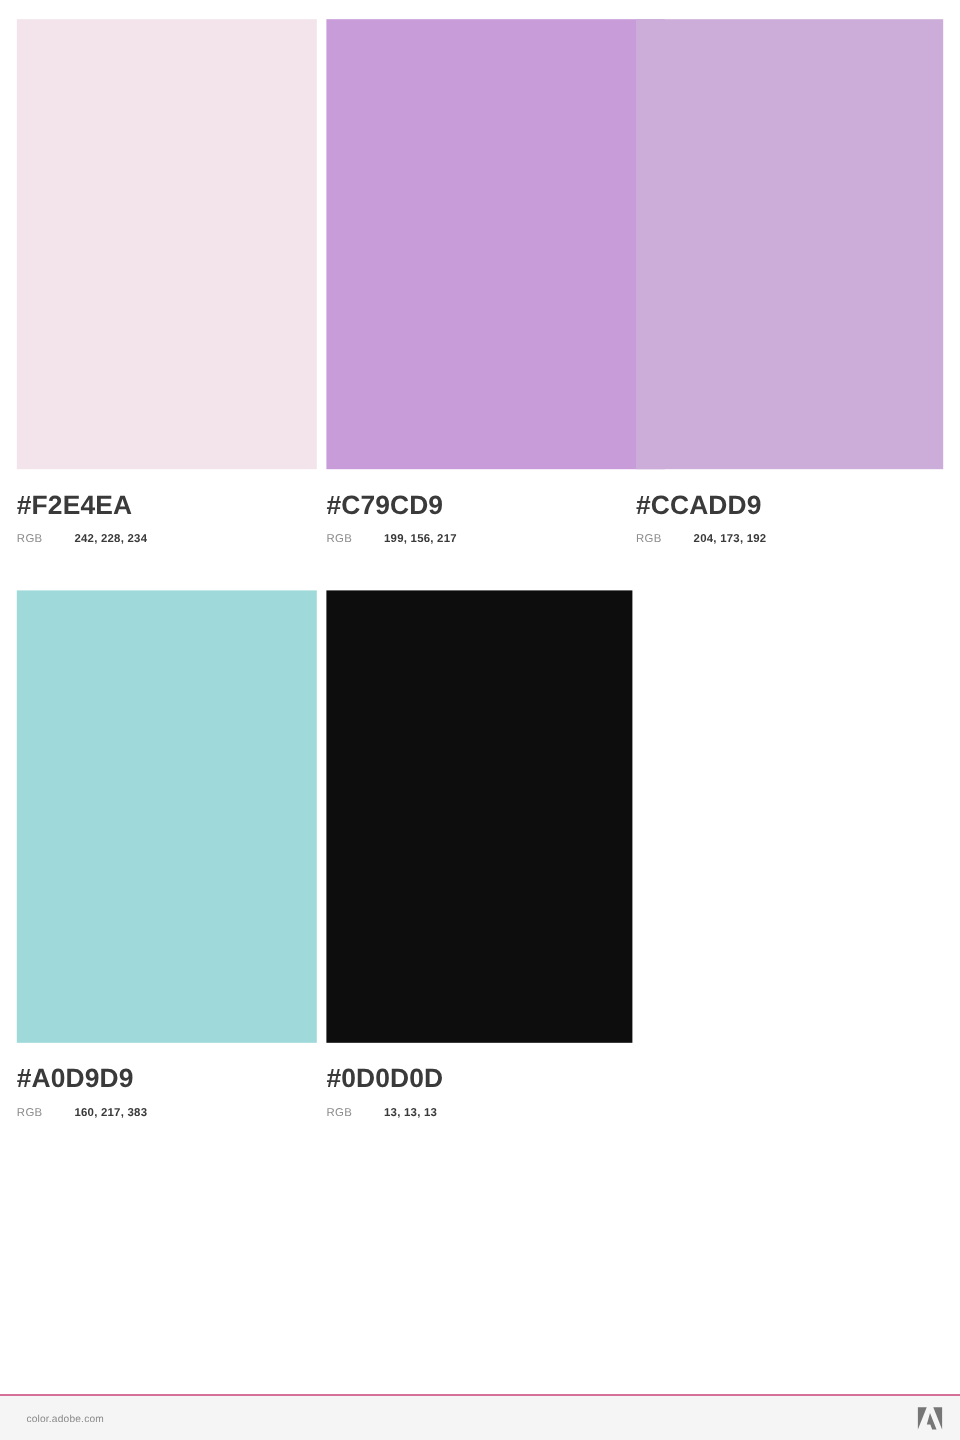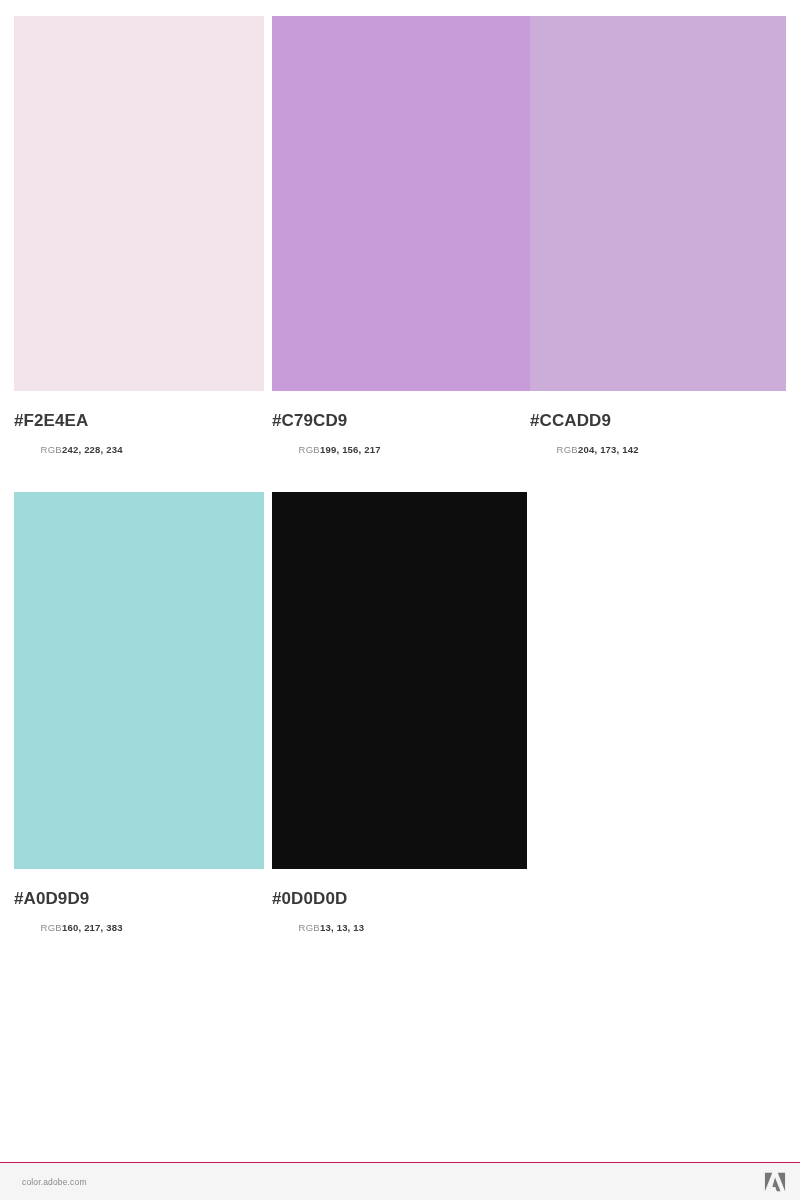--- a/index.html
+++ b/index.html
@@ -18,34 +18,33 @@
 
   .swatch-chip {
     position:absolute; left:0; top:0;
     width:100%;
     display:block;
   }
 
   .swatch-meta { position:absolute; left:0; width:100%; }
 
   .hex-label {
-    font-size:17px;
+    font-size:22px;
     font-weight:bold;
     color:#3a3a3a;
     letter-spacing:0.1px;
     line-height:20px;
     white-space:nowrap;
   }
 
   .rgb-row {
     margin-top:13px;
     display:flex;
     align-items:baseline;
     white-space:nowrap;
-    text-align:right;
   }
   .rgb-key {
     font-size:9.5px;
     font-weight:normal;
     color:#8c8c8c;
     letter-spacing:0.3px;
     width:48px;
     flex:0 0 48px;
   }
   .rgb-val {
@@ -111,21 +110,21 @@
         </div>
       </div>
     </div>
 
     <div class="swatch-card" style="left:530px; top:16px; width:256px; height:460px;">
       <div class="swatch-chip" style="height:375px; background:#CCADD9;"></div>
       <div class="swatch-meta" style="top:395px;">
         <div class="hex-label">#CCADD9</div>
         <div class="rgb-row">
           <span class="rgb-key">RGB</span>
-          <span class="rgb-val">204, 173, 142</span>
+          <span class="rgb-val">204, 173, 192</span>
         </div>
       </div>
     </div>
 
     <div class="swatch-card" style="left:14px; top:492px; width:250px; height:460px;">
       <div class="swatch-chip" style="height:377px; background:#A0D9D9;"></div>
       <div class="swatch-meta" style="top:397px;">
         <div class="hex-label">#A0D9D9</div>
         <div class="rgb-row">
           <span class="rgb-key">RGB</span>

